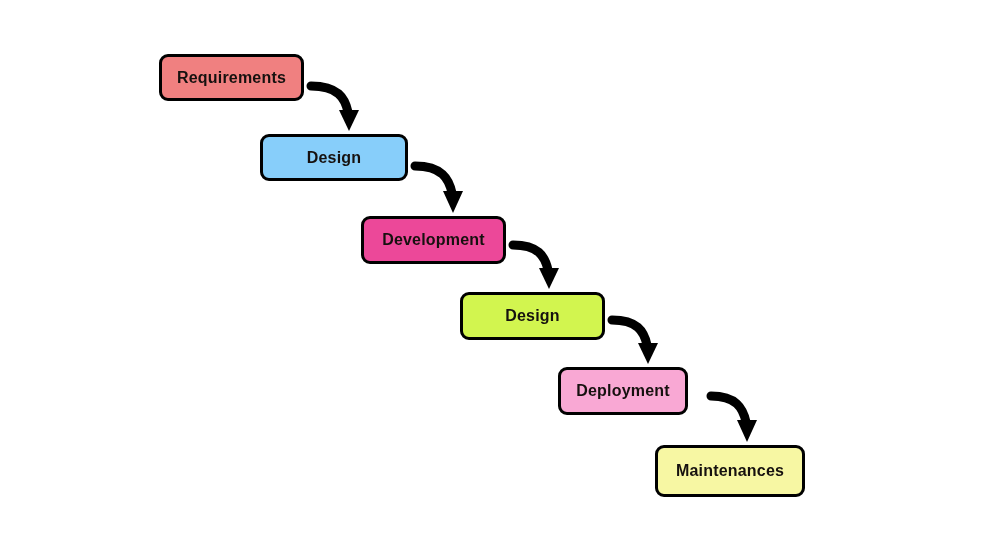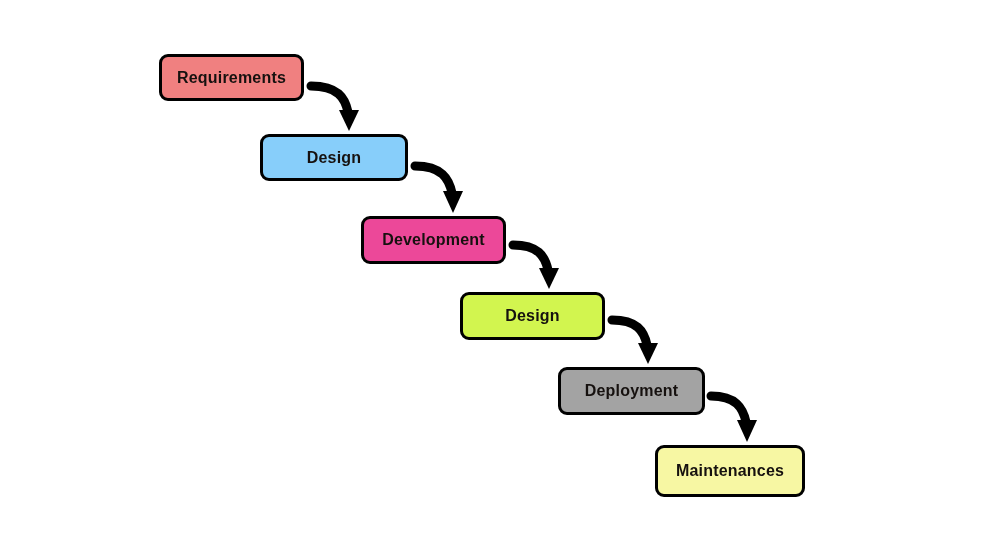--- a/index.html
+++ b/index.html
@@ -84,21 +84,21 @@
   </div>
 
   <div class="phase-box" style="left: 361px; top: 216px; width: 145px; height: 48px; background: #ec4899; border-color: rgb(0, 0, 0);">
     <span class="phase-label">Development</span>
   </div>
 
   <div class="phase-box" style="left: 460px; top: 292px; width: 145px; height: 48px; background: rgb(210, 245, 79); border-color: rgb(0, 0, 0);">
     <span class="phase-label">Design</span>
   </div>
 
-  <div class="phase-box" style="left: 558px; top: 367px; width: 147px; height: 48px; background: #a3a3a3; border-color: rgb(0, 0, 0);">
+  <div class="phase-box" style="left: 558px; top: 367px; width: 130px; height: 48px; background: #f9a8d4; border-color: rgb(0, 0, 0);">
     <span class="phase-label">Deployment</span>
   </div>
 
   <div class="phase-box" style="left: 655px; top: 445px; width: 150px; height: 52px; background: rgb(247, 247, 163); border-color: rgb(0, 0, 0);">
     <span class="phase-label">Maintenances</span>
   </div>
 
 </div>
 
 </body></html>

